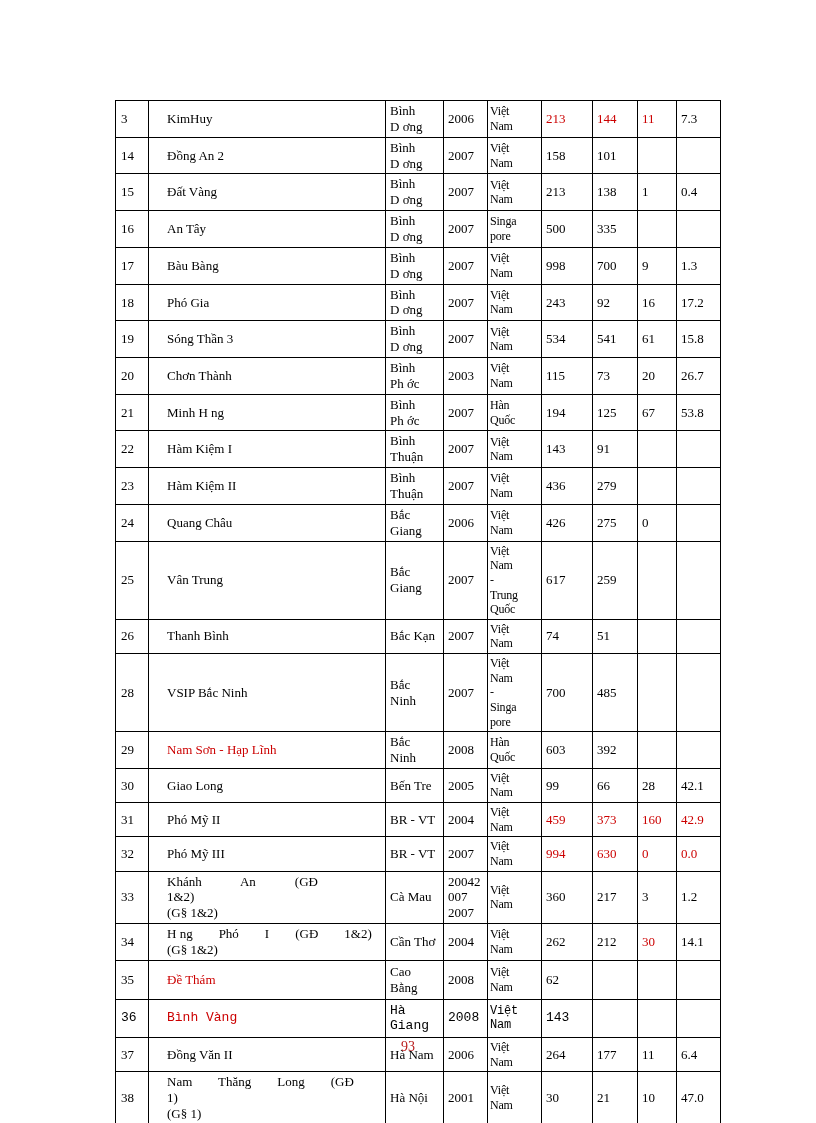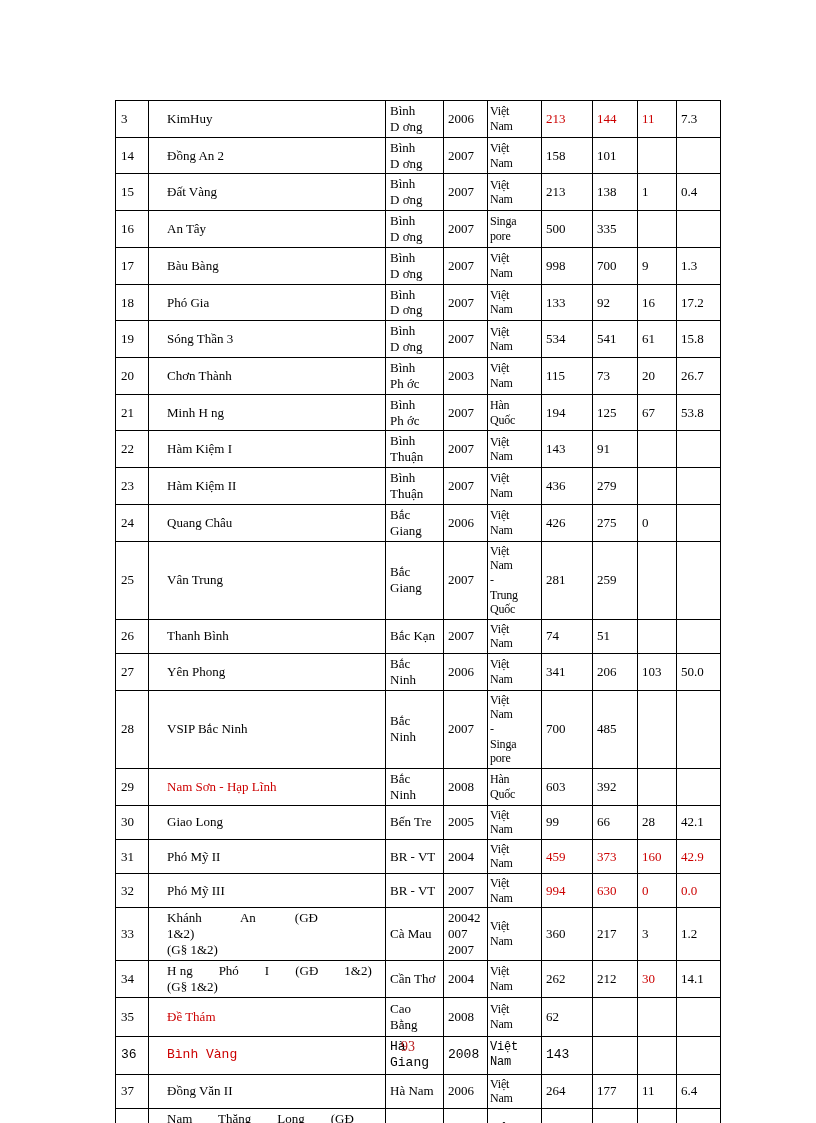--- a/index.html
+++ b/index.html
@@ -131,21 +131,21 @@
           <td class="c7">9</td>
           <td class="c8">1.3</td>
         </tr>
         <tr>
           <td class="c0">18</td>
           <td class="c1">Phó Gia</td>
           <td class="c2">Bình
 D ơng</td>
           <td class="c3">2007</td>
           <td class="c4">Việt Nam</td>
-          <td class="c5">133</td>
+          <td class="c5">243</td>
           <td class="c6">92</td>
           <td class="c7">16</td>
           <td class="c8">17.2</td>
         </tr>
         <tr>
           <td class="c0">19</td>
           <td class="c1">Sóng Thần 3</td>
           <td class="c2">Bình
 D ơng</td>
           <td class="c3">2007</td>
@@ -216,46 +216,35 @@
           <td class="c8"></td>
         </tr>
         <tr>
           <td class="c0">25</td>
           <td class="c1">Vân Trung</td>
           <td class="c2">Bắc Giang</td>
           <td class="c3">2007</td>
           <td class="c4">Việt Nam
 -  Trung
 Quốc</td>
-          <td class="c5">281</td>
+          <td class="c5">617</td>
           <td class="c6">259</td>
           <td class="c7"></td>
           <td class="c8"></td>
         </tr>
         <tr>
           <td class="c0">26</td>
           <td class="c1">Thanh Bình</td>
           <td class="c2">Bắc Kạn</td>
           <td class="c3">2007</td>
           <td class="c4">Việt Nam</td>
           <td class="c5">74</td>
           <td class="c6">51</td>
           <td class="c7"></td>
           <td class="c8"></td>
-        </tr>
-        <tr>
-          <td class="c0">27</td>
-          <td class="c1">Yên Phong</td>
-          <td class="c2">Bắc Ninh</td>
-          <td class="c3">2006</td>
-          <td class="c4">Việt Nam</td>
-          <td class="c5">341</td>
-          <td class="c6">206</td>
-          <td class="c7">103</td>
-          <td class="c8">50.0</td>
         </tr>
         <tr>
           <td class="c0">28</td>
           <td class="c1">VSIP Bắc Ninh</td>
           <td class="c2">Bắc Ninh</td>
           <td class="c3">2007</td>
           <td class="c4">Việt Nam
 -
 Singapore</td>
           <td class="c5">700</td>

